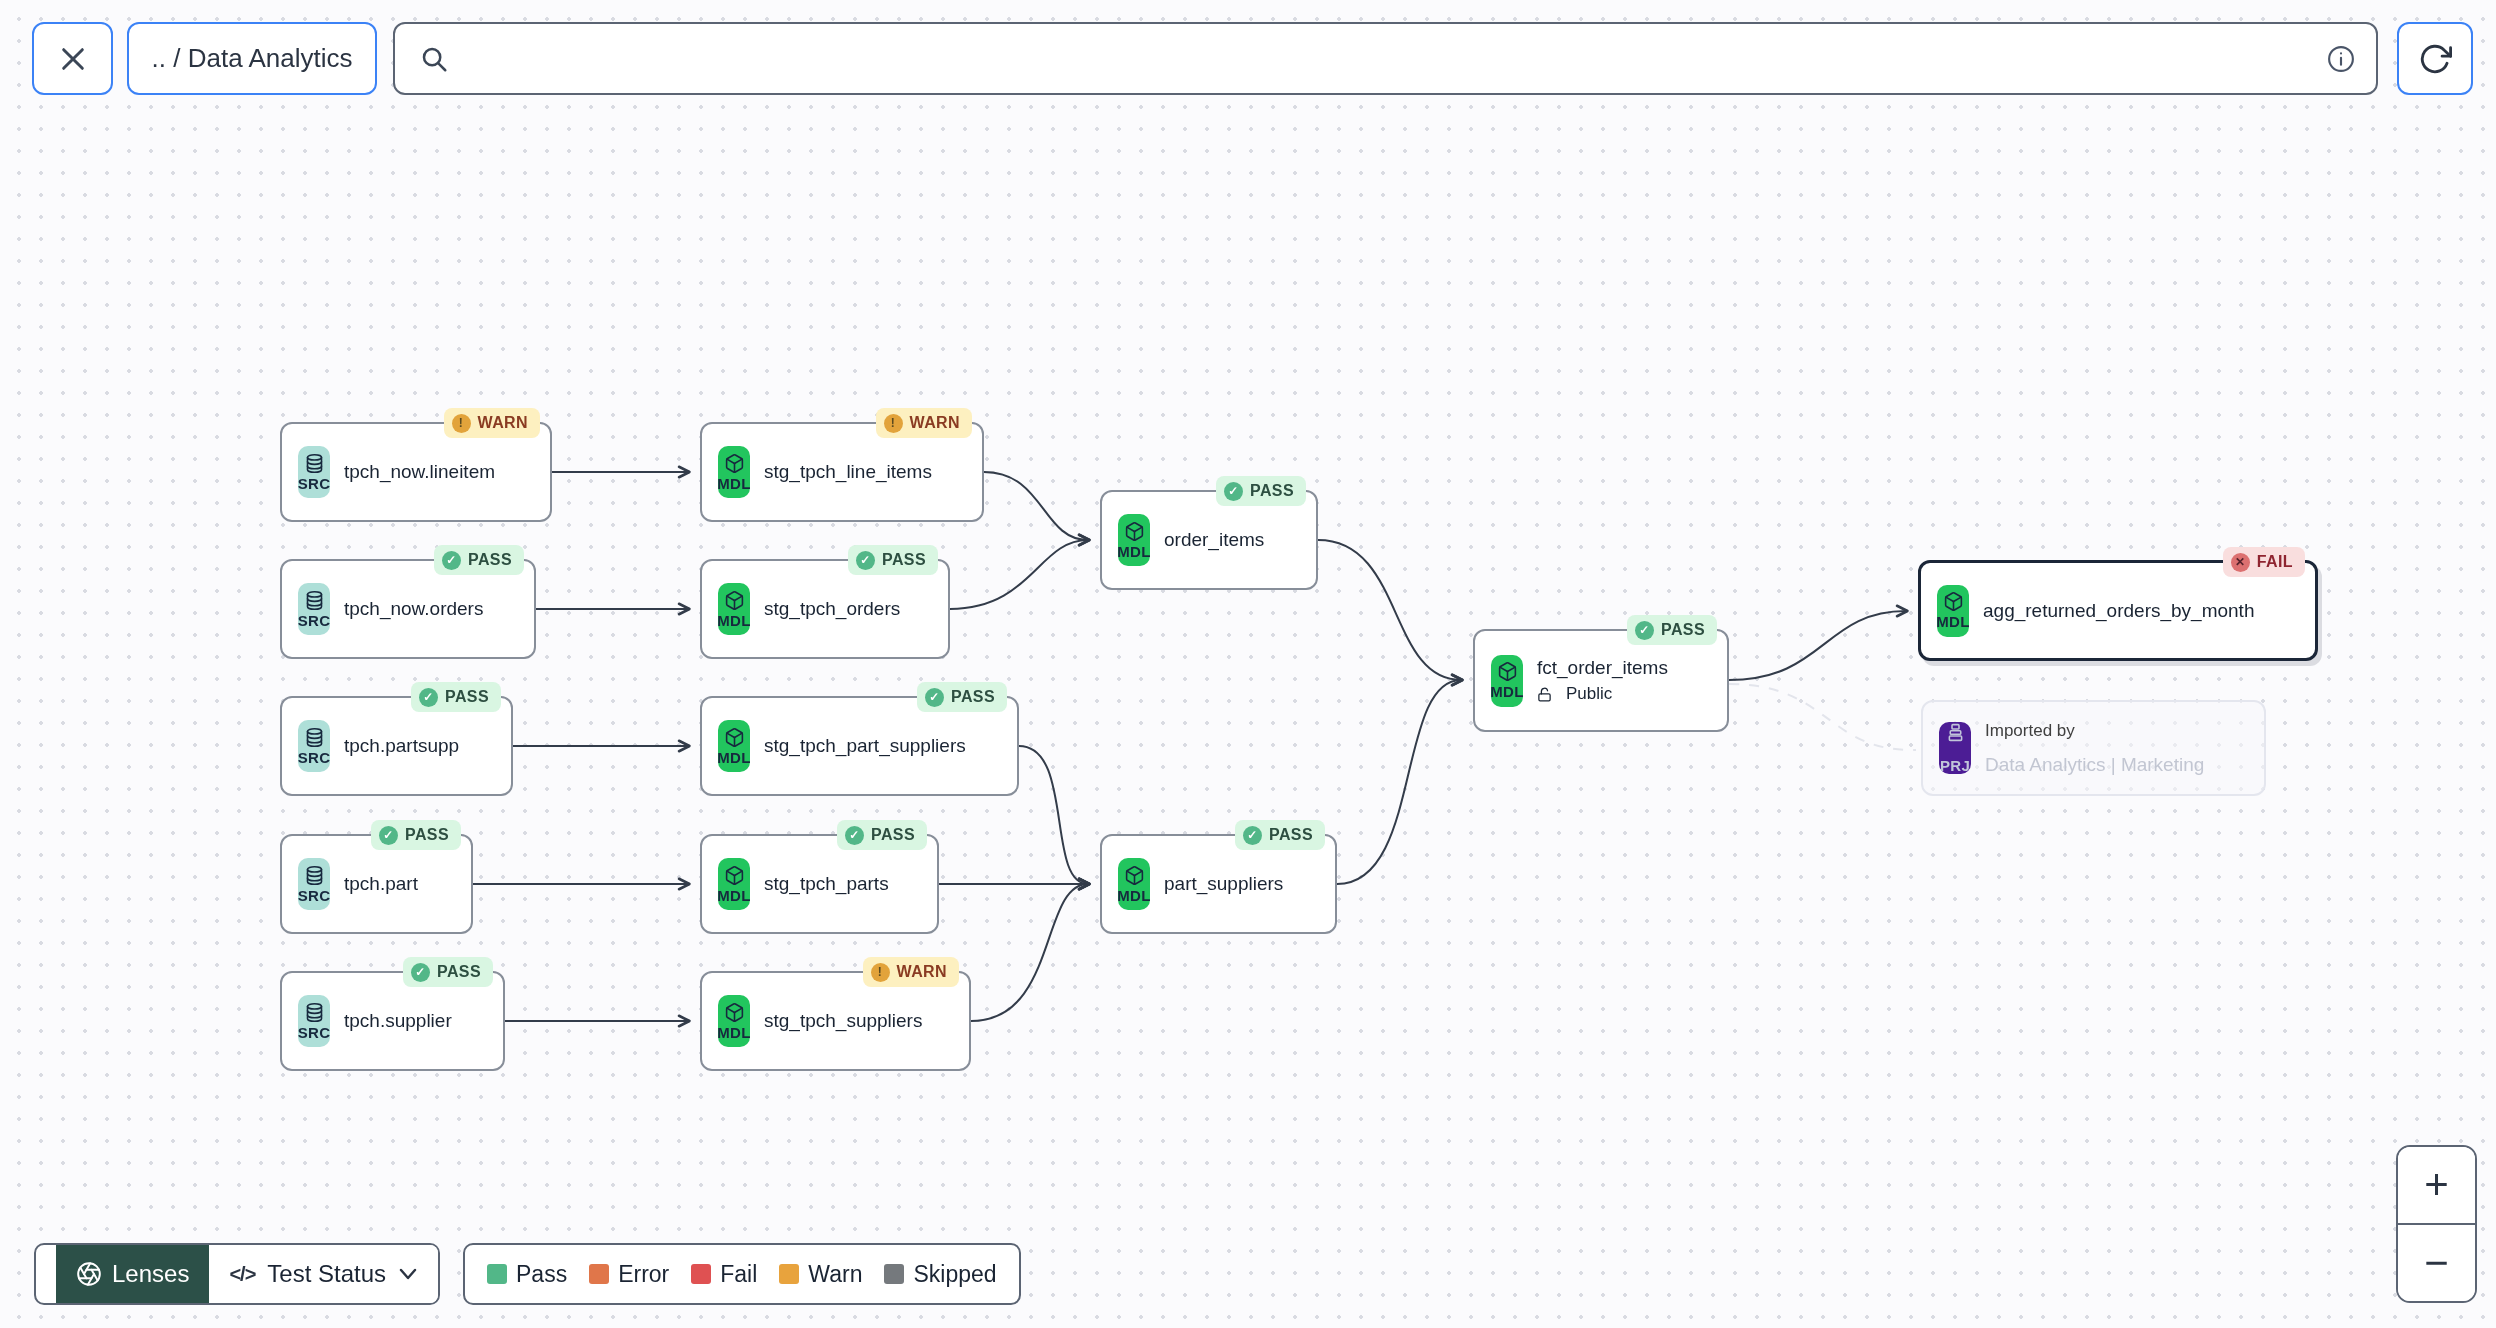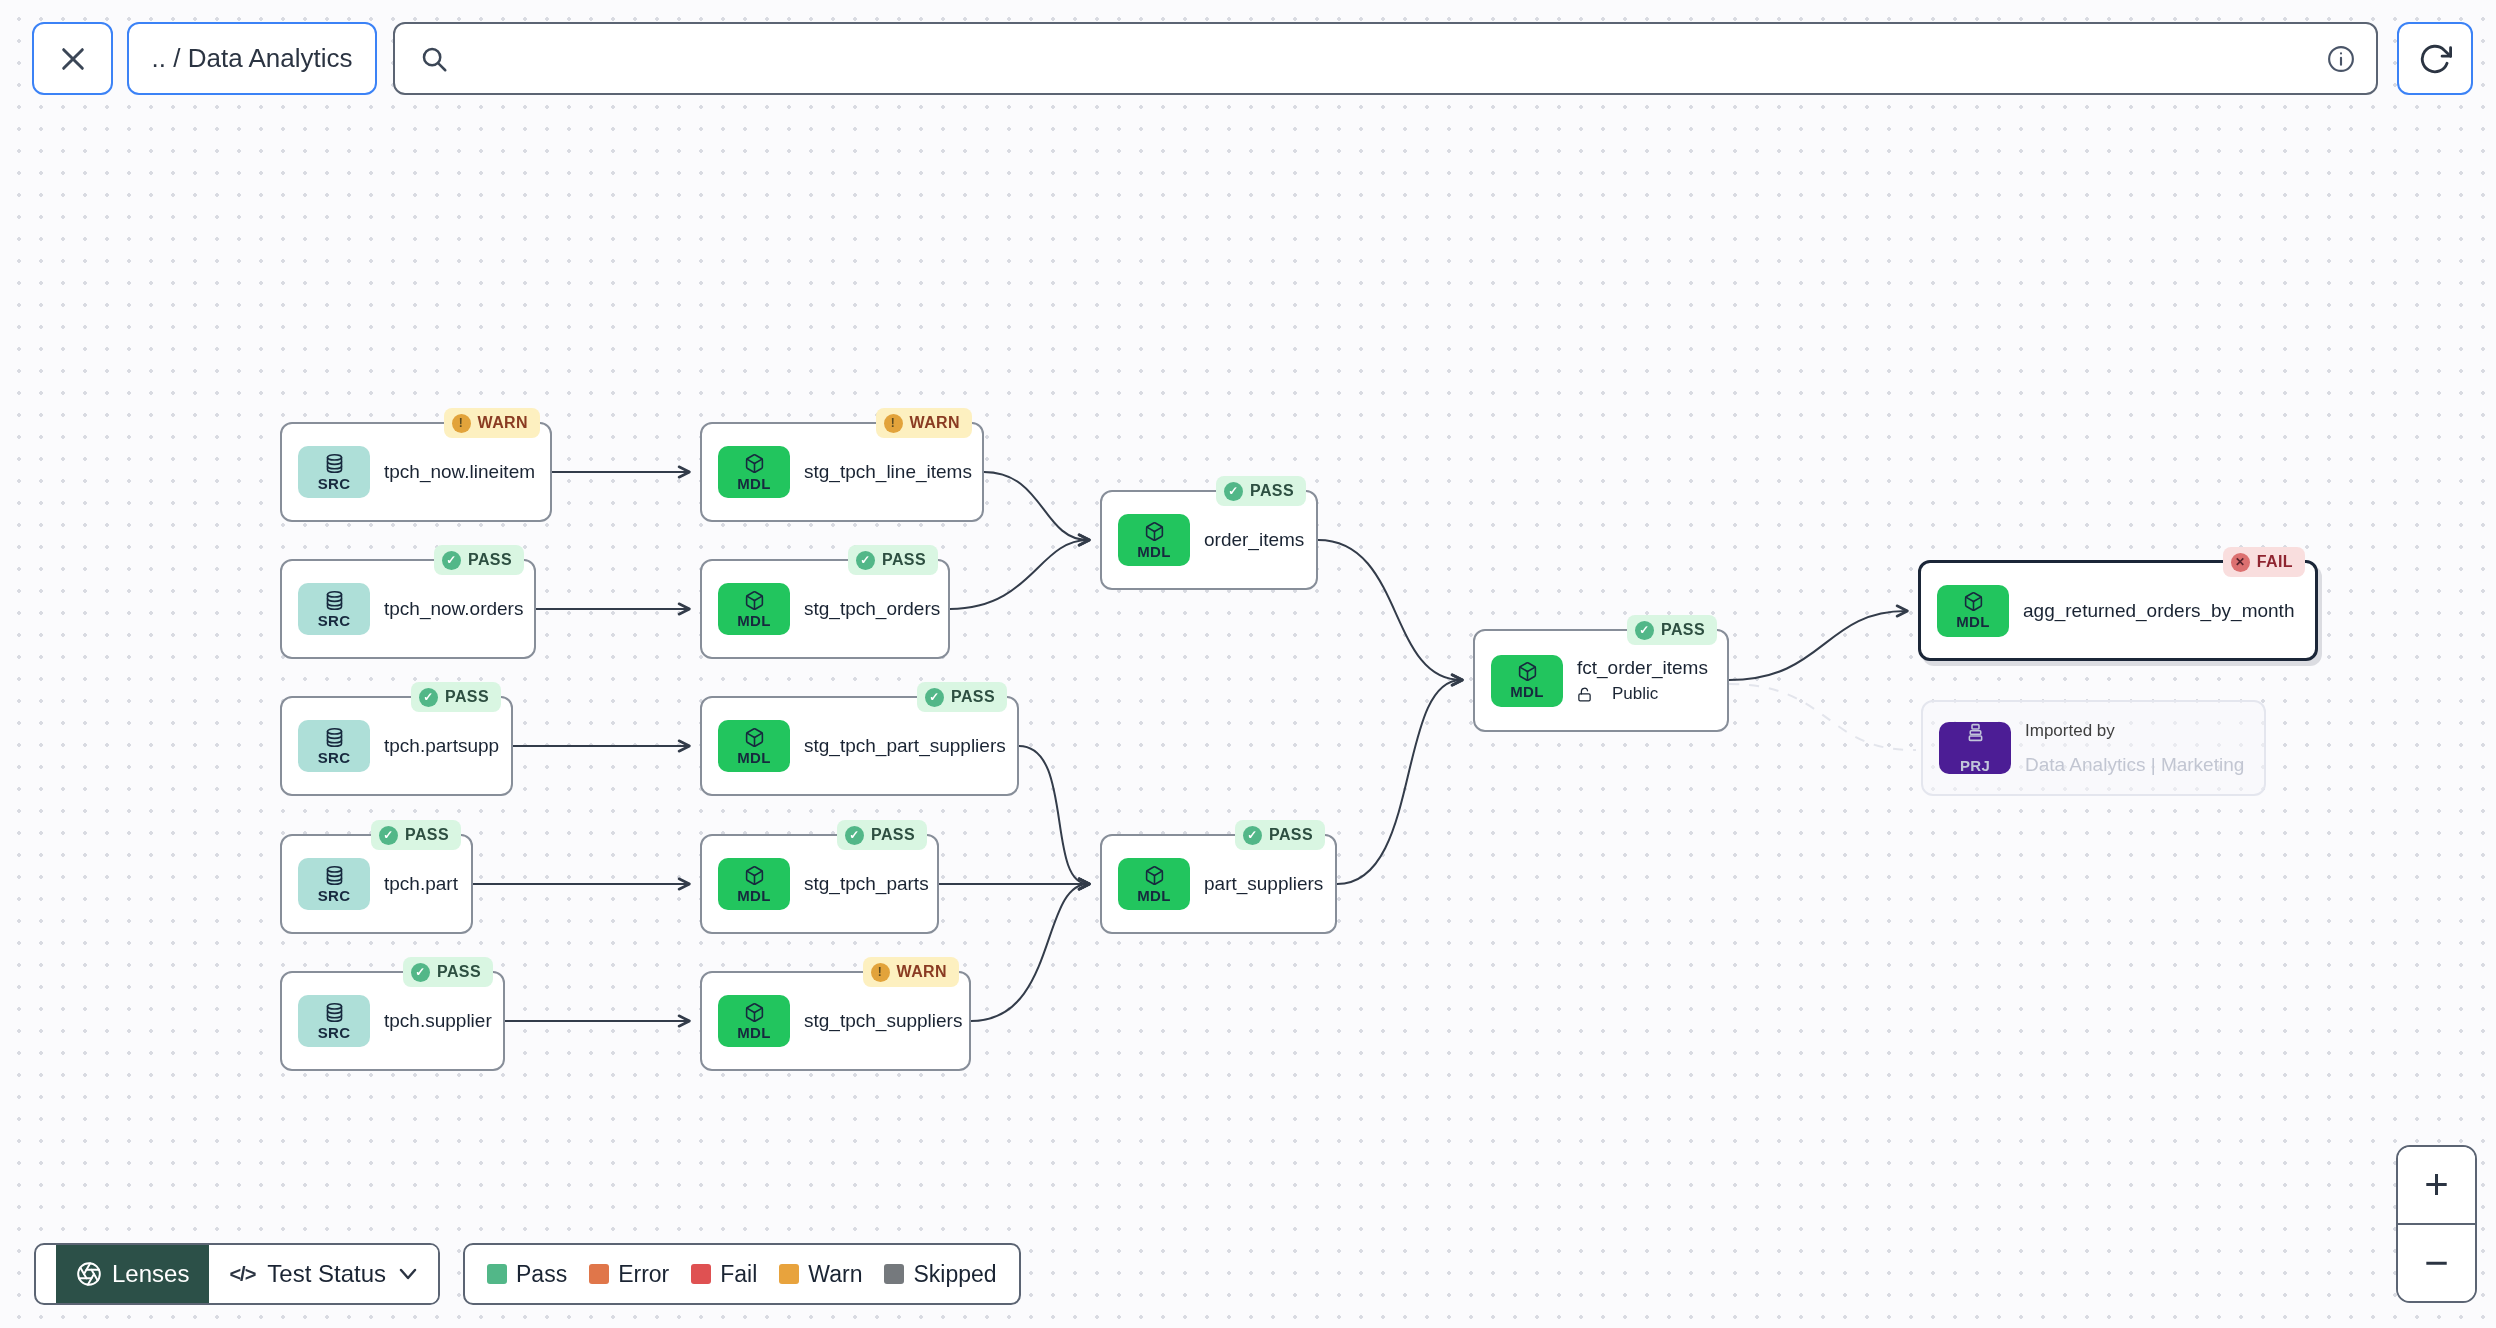--- a/index.html
+++ b/index.html
@@ -26,35 +26,35 @@
   #info-icon { position:absolute; right:20px; top:50%; transform:translateY(-50%); }
   #refresh-btn { left:2397px; top:22px; width:76px; height:73px; }
   
   #edge-layer { position:absolute; left:0; top:0; width:2496px; height:1328px; z-index:1; }
   .gnode {
     position:absolute; z-index:2; background:#fff; border:2px solid #878e99; border-radius:12px;
     display:flex; align-items:center; gap:14px; padding:0 10px 0 16px; cursor:pointer;
   }
   .gnode.selected { border:3.5px solid #1b2638; box-shadow:4px 5px 0 rgba(27,38,55,0.14); }
   .gnode.ghost { border:2px solid #e4e6ee; background:rgba(247,248,252,0.55); cursor:default; }
-  .tile { width:72px; height:52px; border-radius:10px; flex:0 0 auto;
+  .tile { width:32px; height:52px; border-radius:10px; flex:0 0 auto;
     display:flex; flex-direction:column; align-items:center; justify-content:center; gap:1px; }
   .tile svg { width:21px; height:21px; stroke:#17293e; fill:none;
     stroke-width:1.8; stroke-linecap:round; stroke-linejoin:round; }
   .tile .tile-label { font-size:15px; font-weight:700; color:#17293e; letter-spacing:0.3px; }
   .tile.SRC { background:#aedfd8; }
   .tile.MDL { background:#22c55e; }
   .tile.PRJ { background:#4c1d95;justify-content:space-between; }
   .tile.PRJ svg { stroke:#c2c6da; }
   .tile.PRJ .tile-label { color:#c2c6da; }
   .gnode-body { display:flex; flex-direction:column; justify-content:center; min-width:0; }
   .gnode-label { font-size:19px; color:#1a2433; white-space:nowrap; }
   .gnode.ghost .gnode-label { color:#c2c6d2; font-size:19px; }
   .gnode-subtop { font-size:17px; color:#404040; margin-bottom:13px; white-space:nowrap; }
-  .gnode-access { display:flex; align-items:center; gap:20px; margin-top:5px;
+  .gnode-access { display:flex; align-items:center; gap:14px; margin-top:5px;
     font-size:17px; color:#1a2433; }
   .gnode-access svg { width:15px; height:15px; stroke:#1a2433; fill:none;
     stroke-width:2; stroke-linecap:round; stroke-linejoin:round; }
   .status-badge { position:absolute; top:-16px; right:10px; height:30px; border-radius:8px;
     display:inline-flex; align-items:center; gap:7px; padding:0 12px 0 8px;
     font-size:16px; font-weight:700; letter-spacing:0.4px; }
   .status-dot { width:19px; height:19px; border-radius:50%; display:flex;
     align-items:center; justify-content:center; font-size:12px; font-weight:700; }
   
   #lens-pill { position:absolute; left:34px; top:1243px; height:62px; z-index:3;

